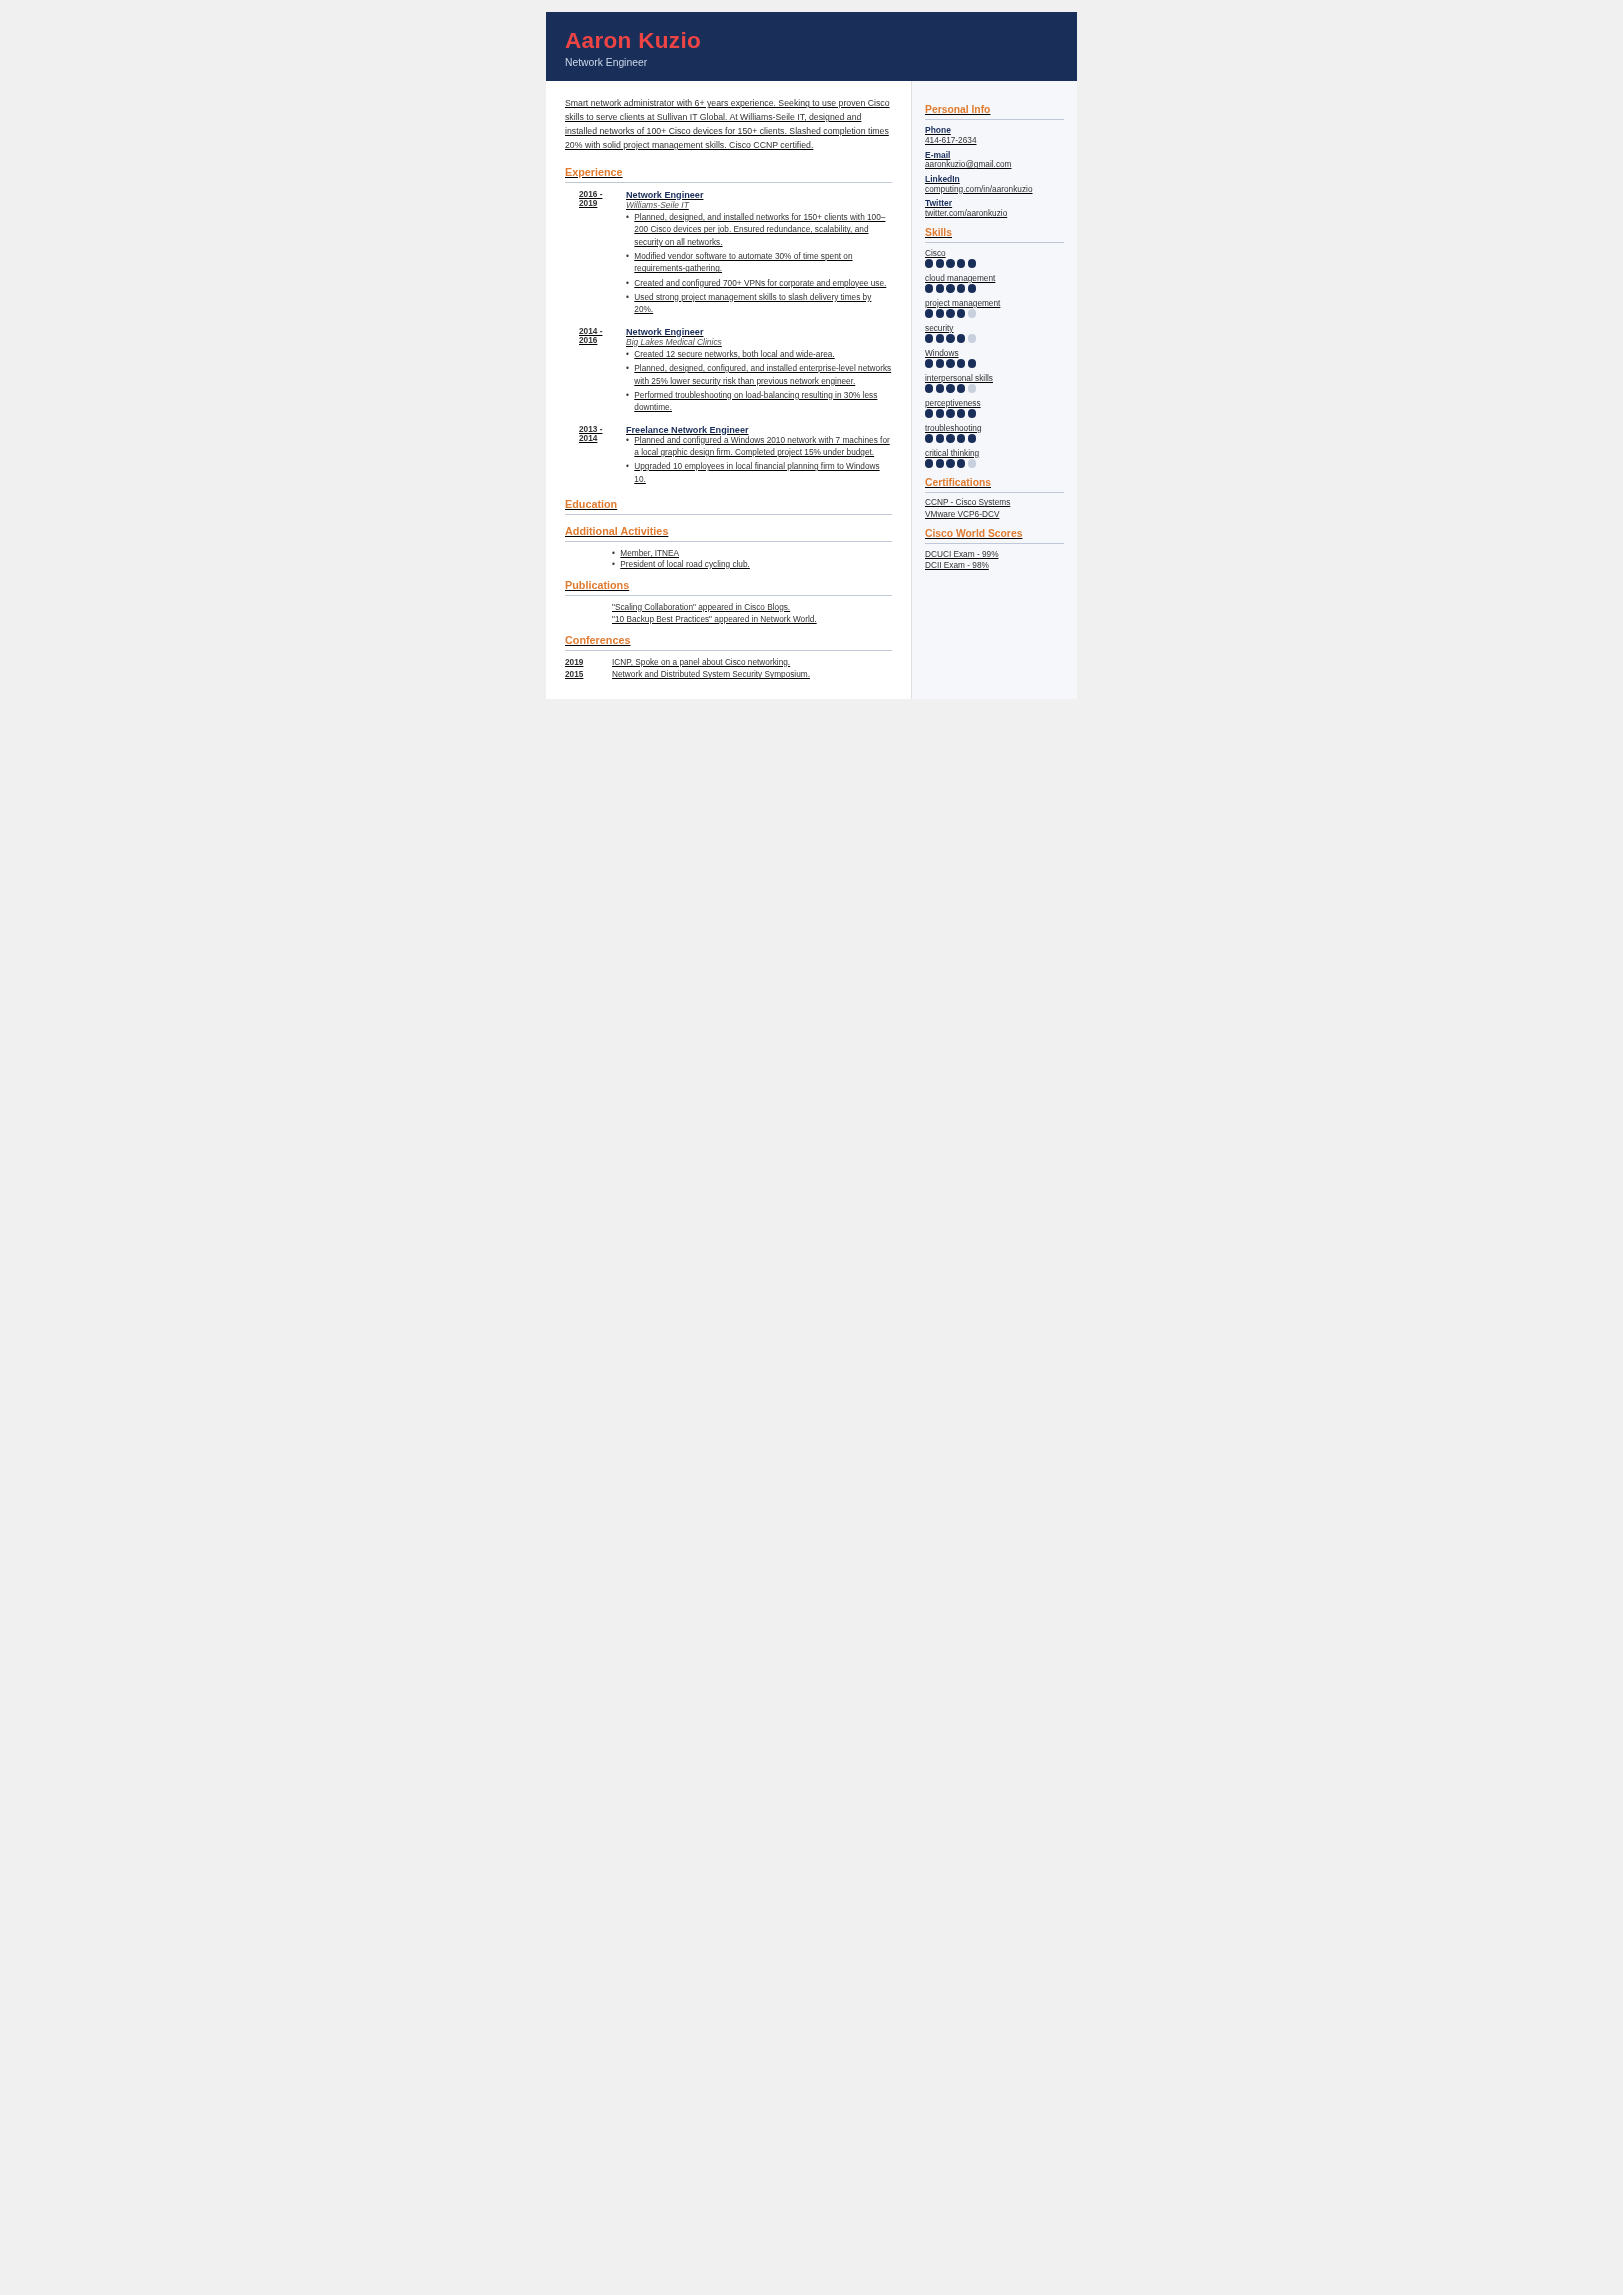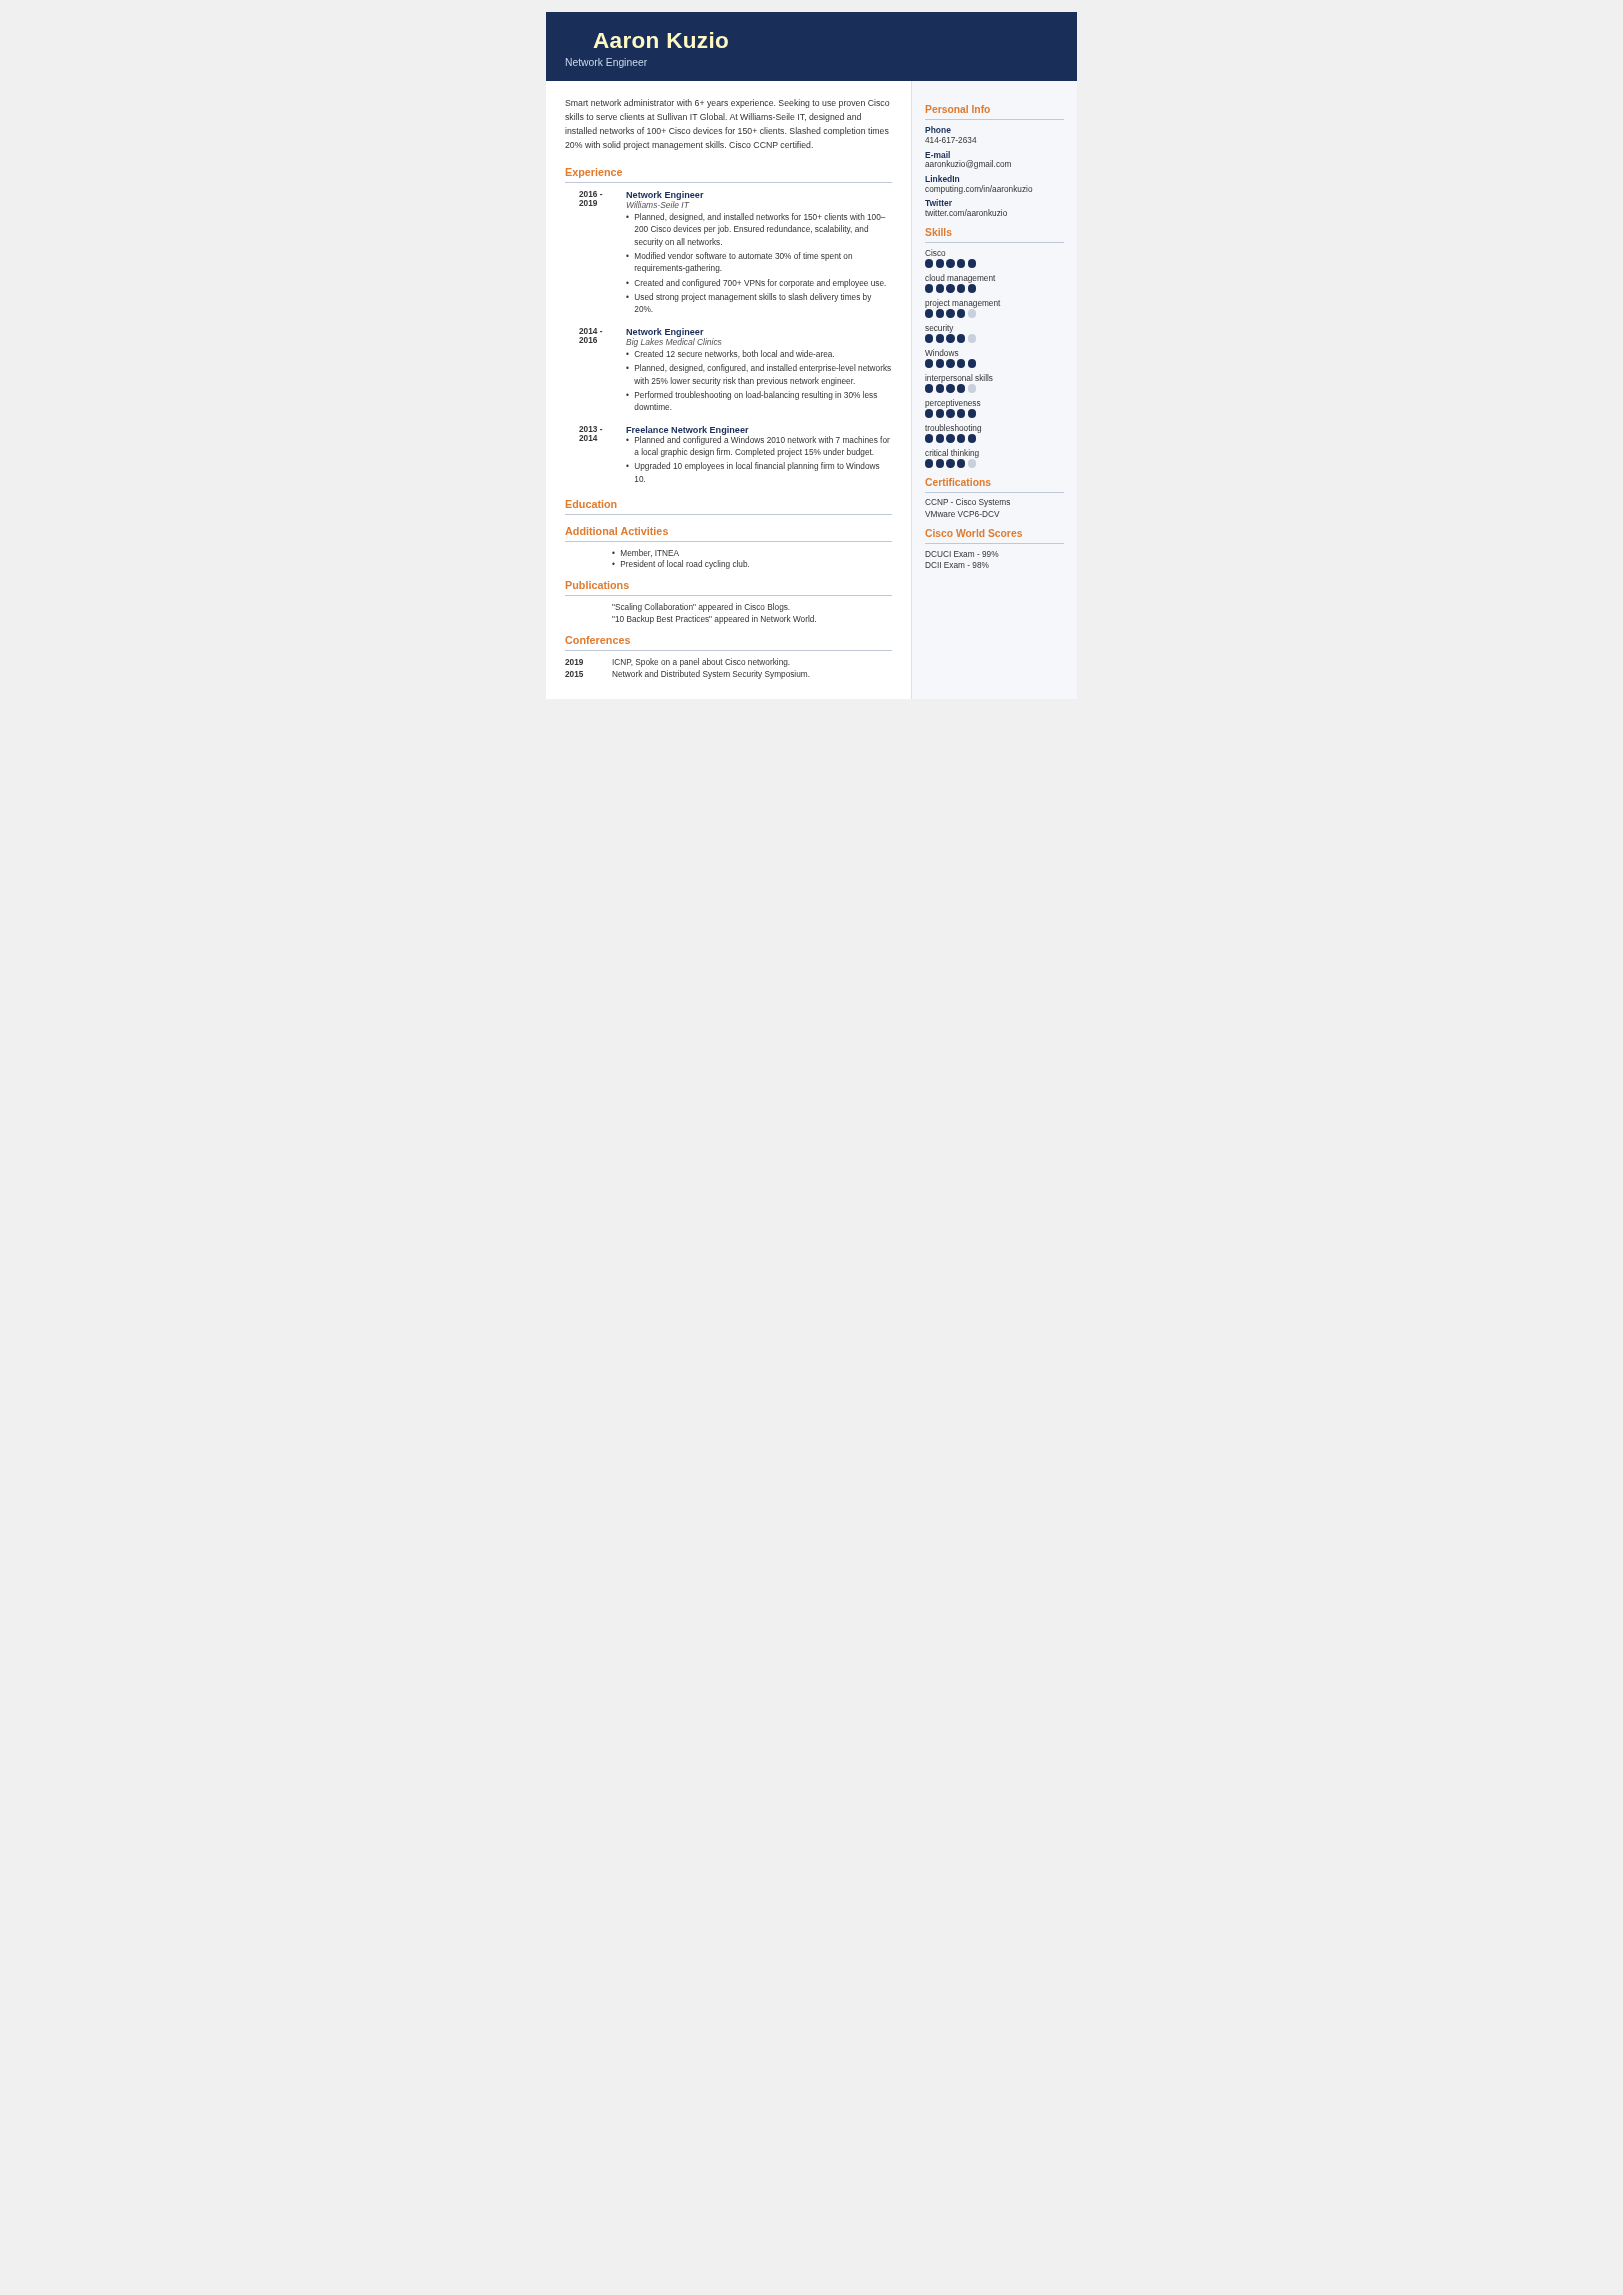--- a/index.html
+++ b/index.html
@@ -17,32 +17,32 @@
       flex-direction: column;
     }
     .header {
       background: #1a2e5a;
       color: #fff;
       padding: 16.5px 19px 13px 19px;
     }
     .header-name {
       font-size: 2.4em;
       font-weight: bold;
-      color: #fef9c3;
+      color: #ef4444;
       letter-spacing: 0.3px;
-      margin-left: 28px;
     }
     .header-title {
       font-size: 1.1em;
       color: #c8d8e8;
       margin-top: 2.4px;
     }
     .body {
       display: flex;
       flex: 1;
+      text-decoration: underline;
     }
     .main-col {
       flex: 1;
       padding: 16.5px 19px 16.5px 19px;
       border-right: 0.6px solid #e0e0e0;
     }
     .sidebar {
       width: 165px;
       background: #f5f7fa;
       padding: 14px 13px 16.5px 13px;

